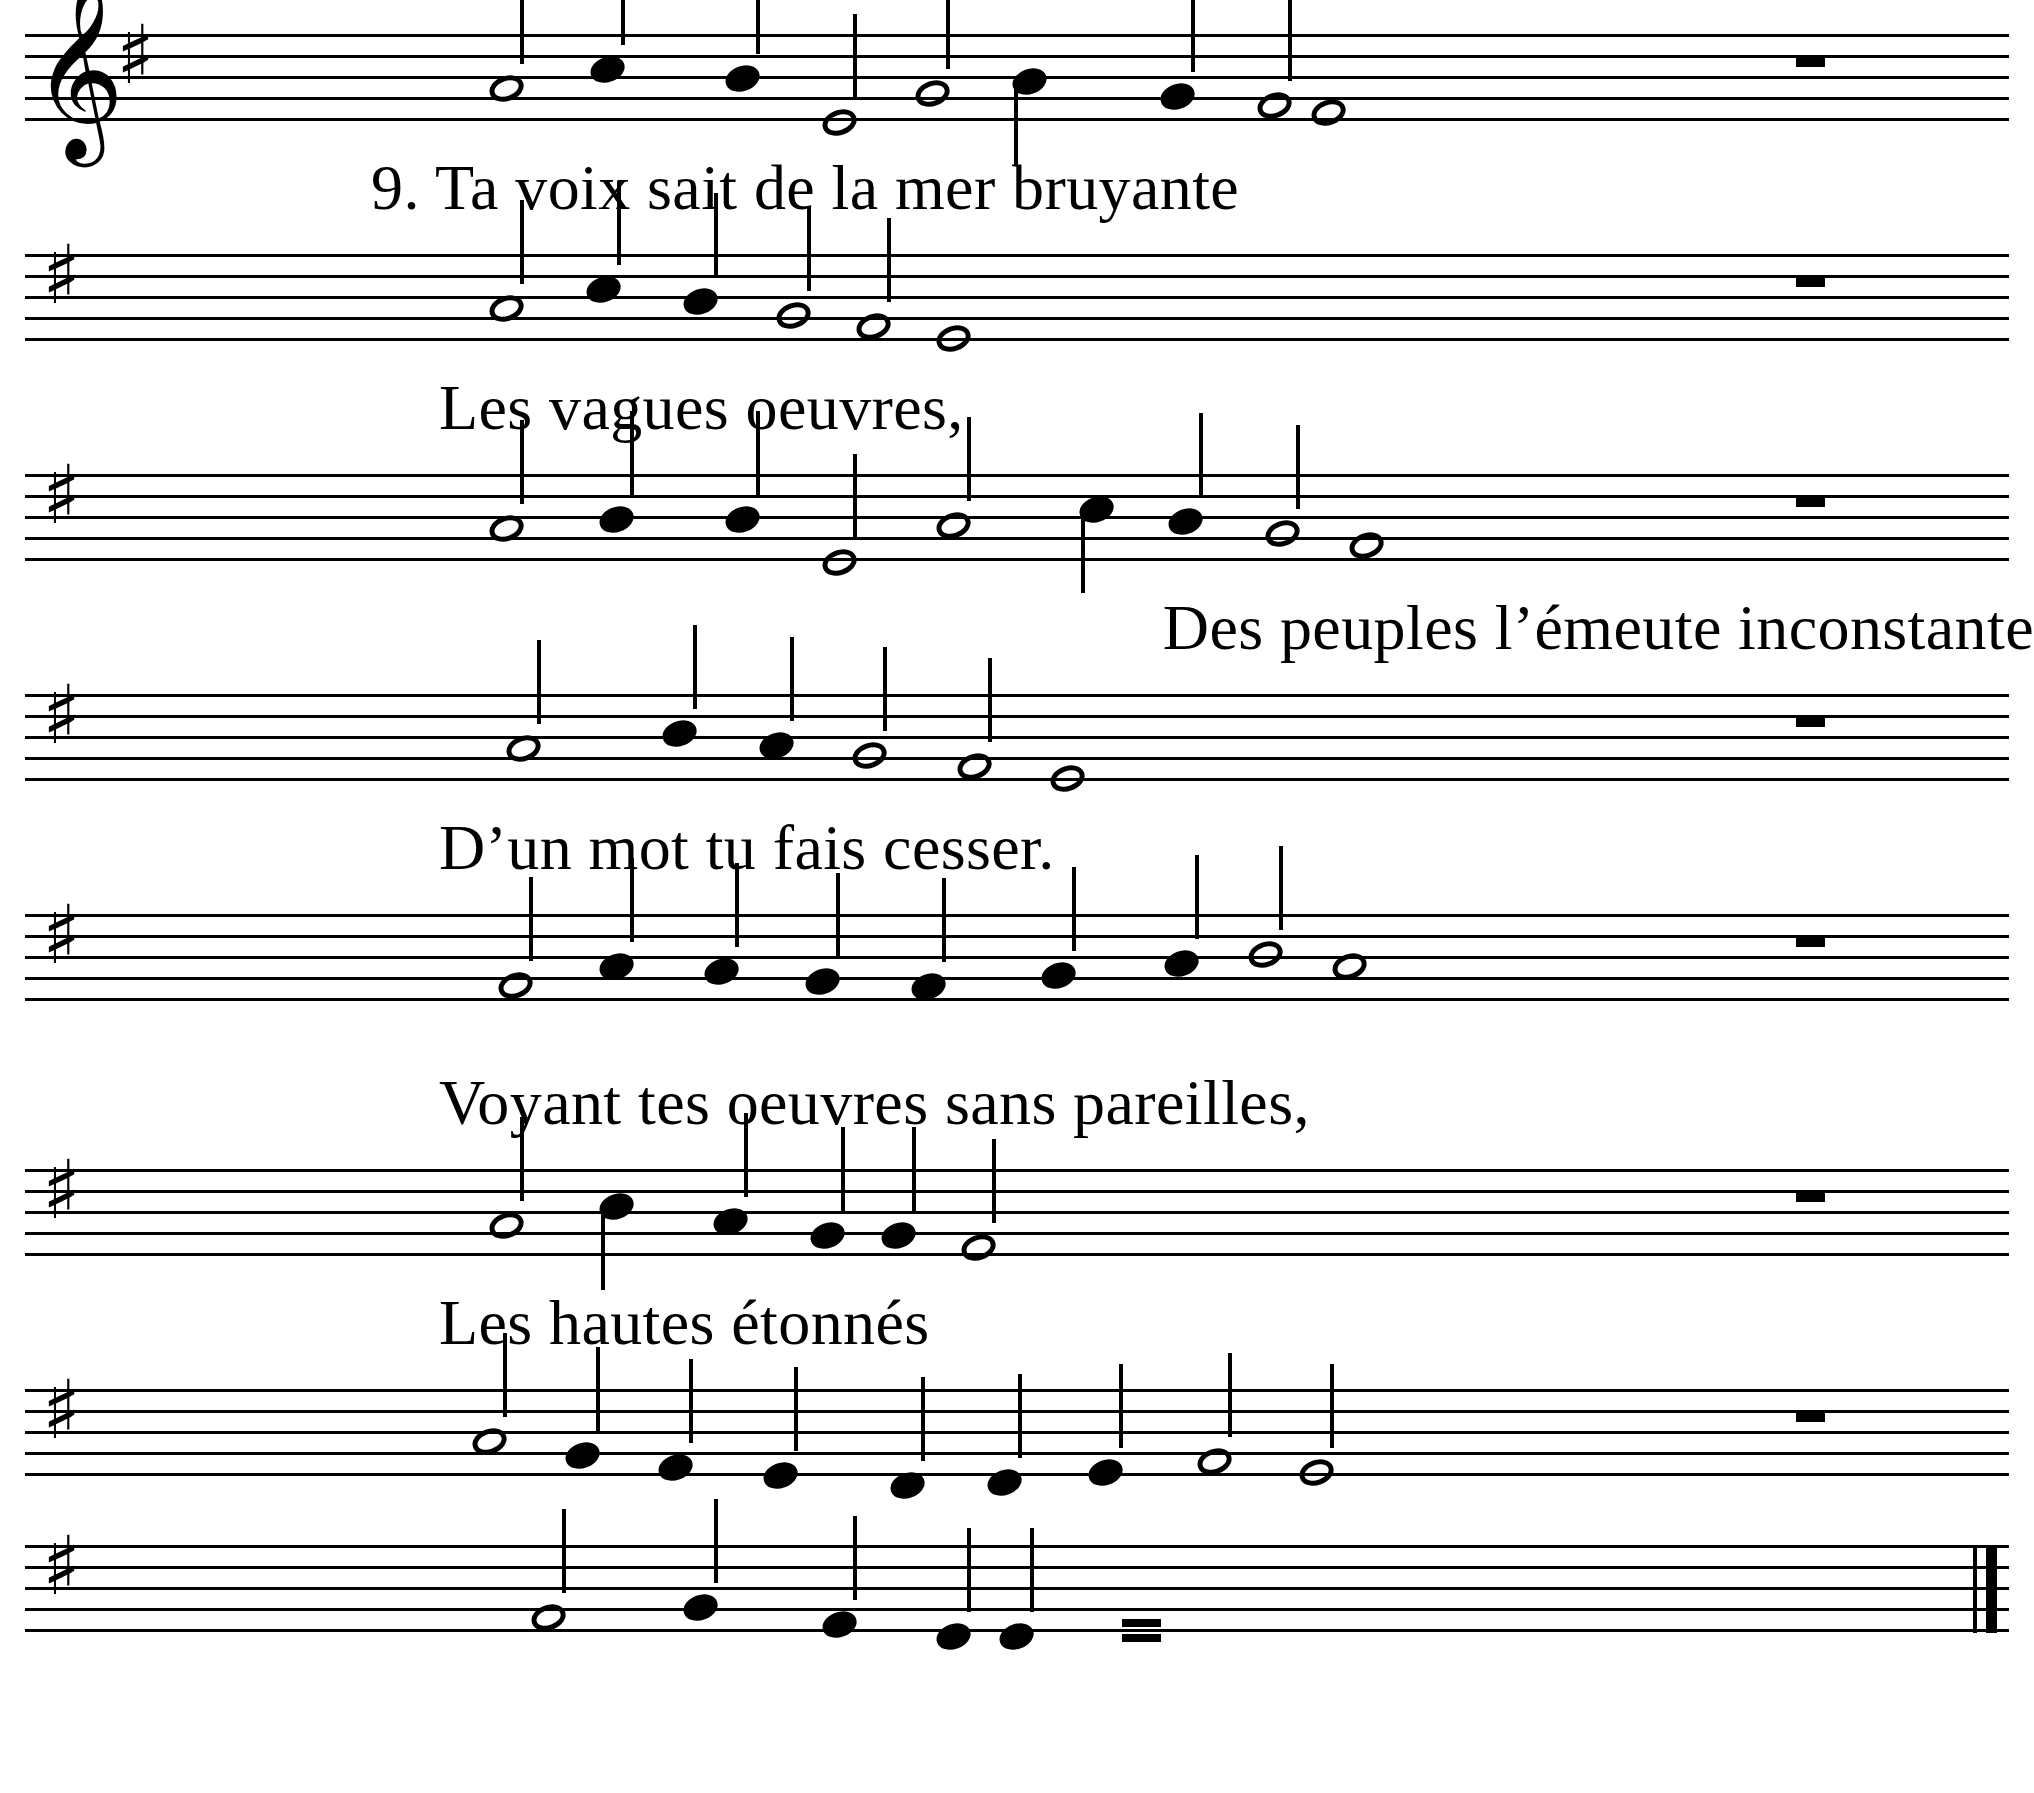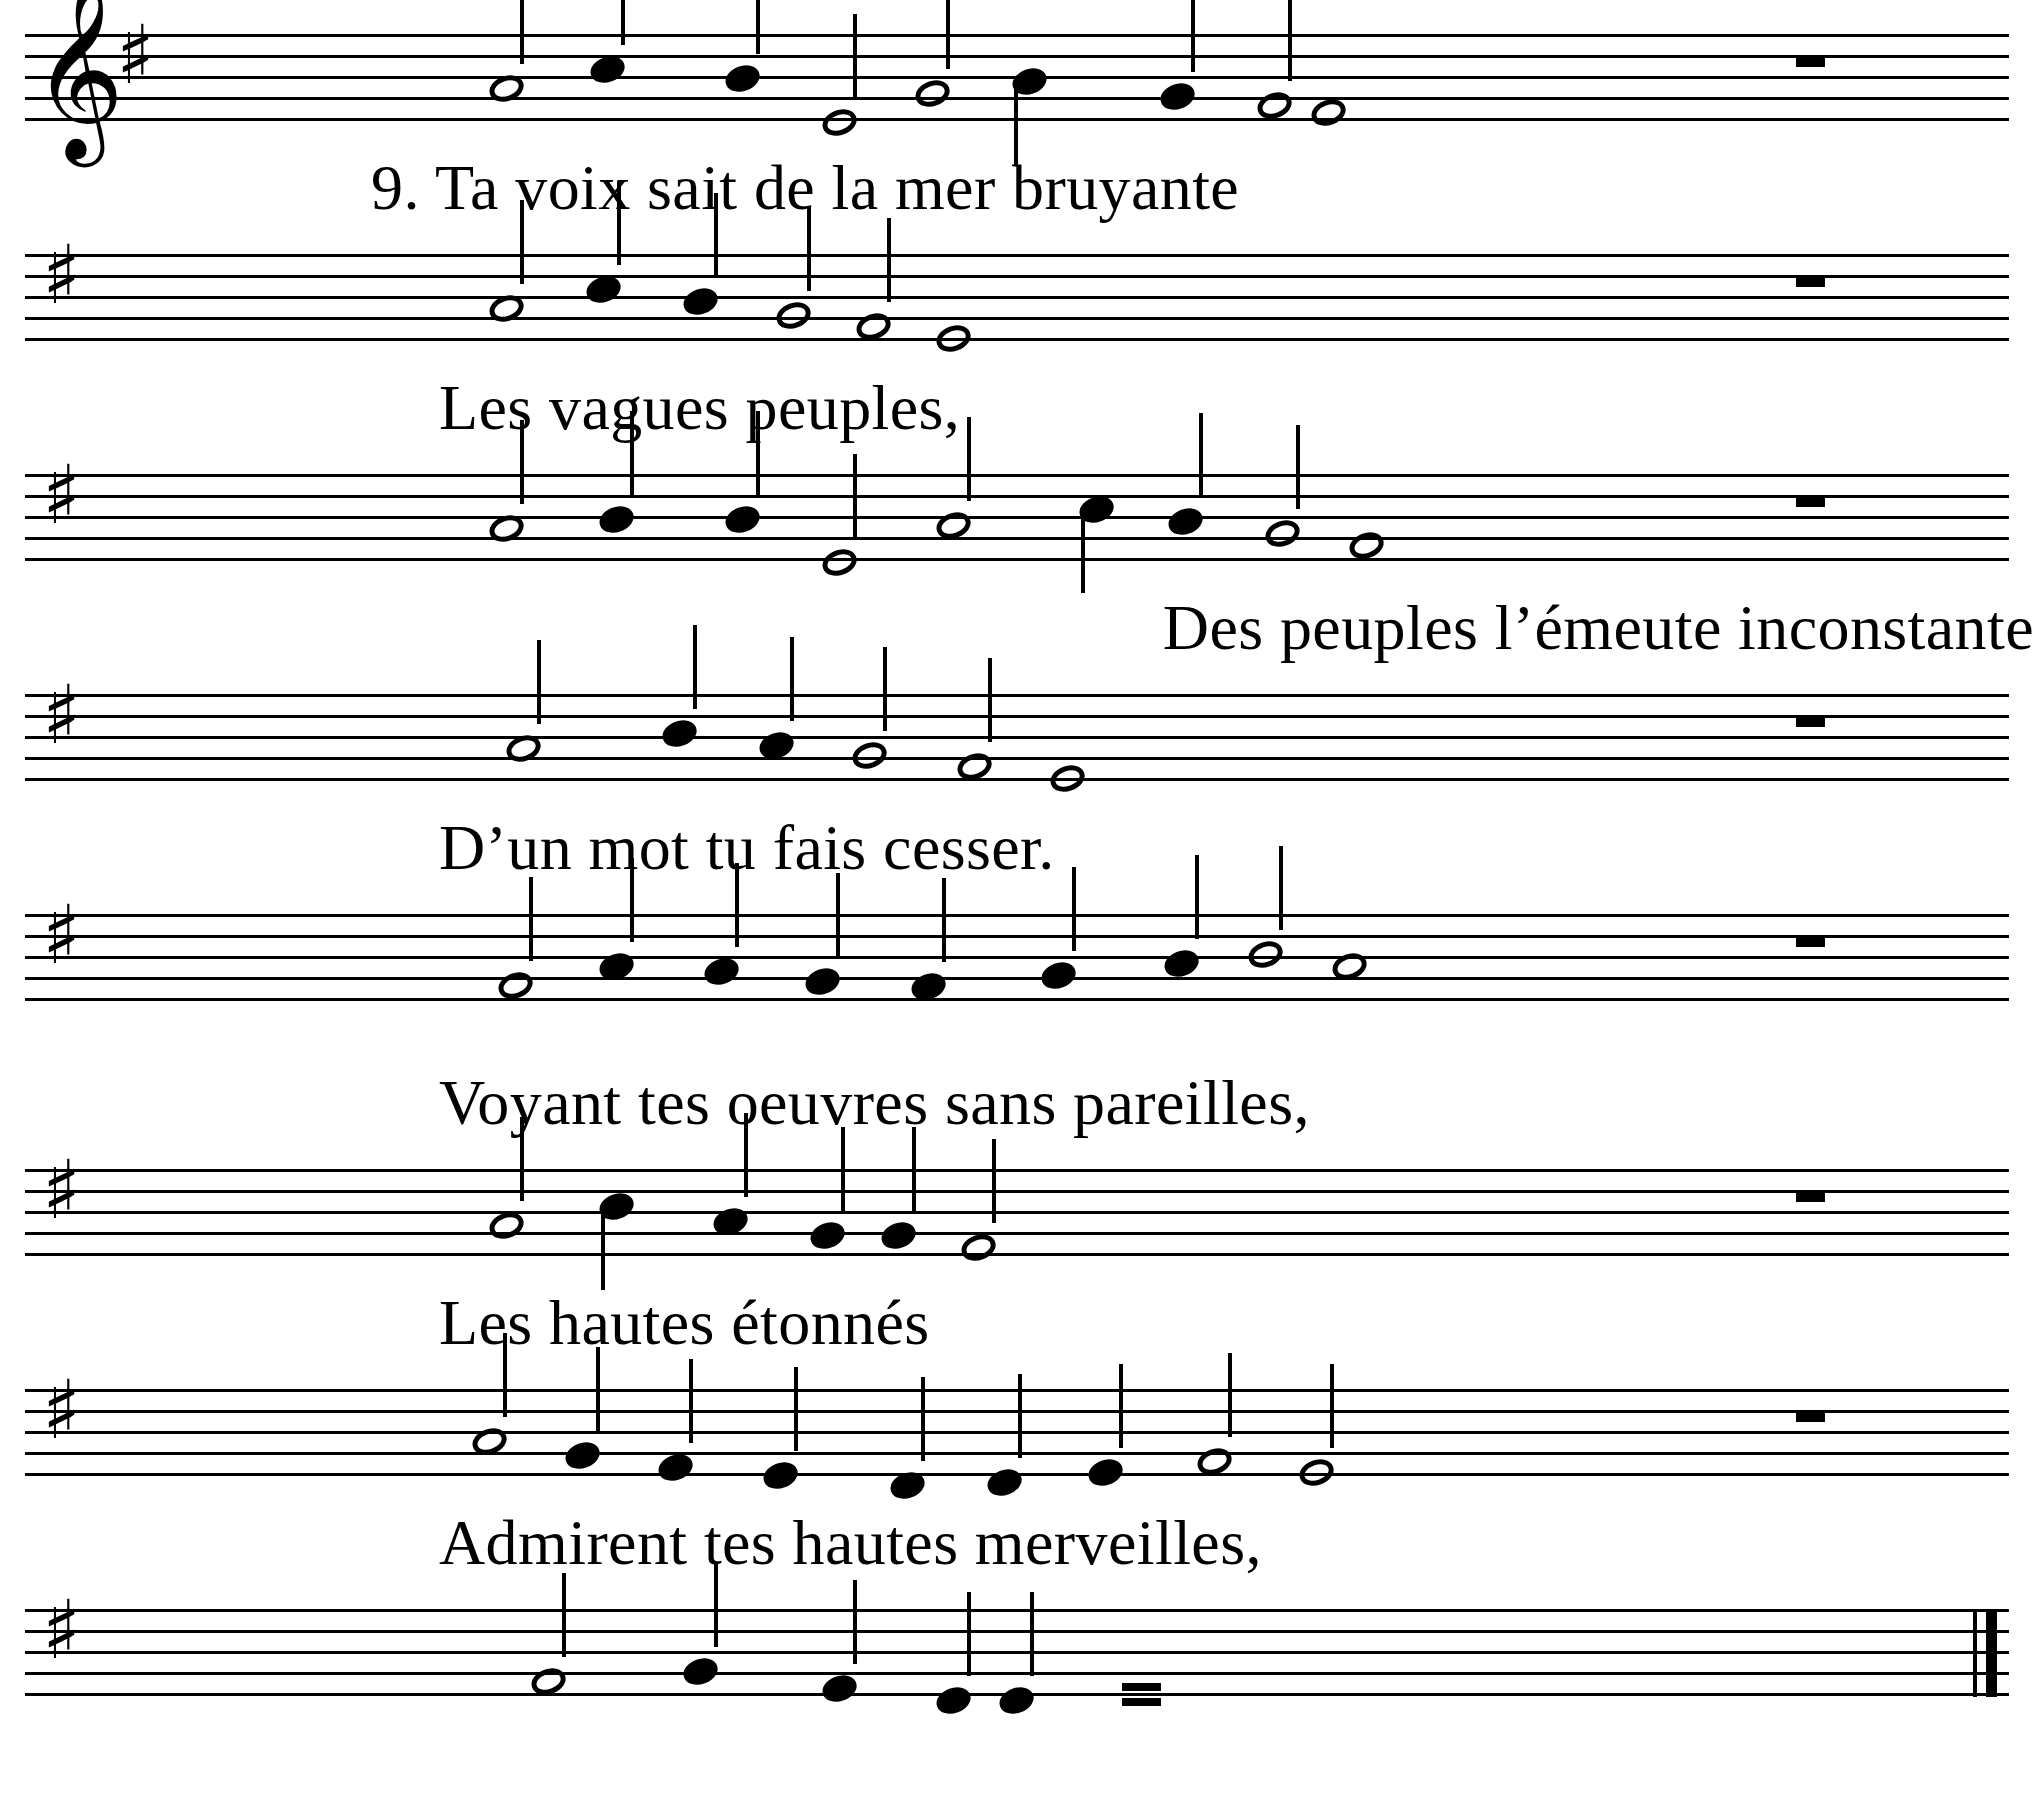--- a/index.html
+++ b/index.html
@@ -201,21 +201,21 @@
         </div>
         <div class="note half" style="left: 856px; top: 94px;">
           <div class="head"></div>
           <div class="stem"></div>
         </div>
         <div class="note half nostem" style="left: 936px; top: 106px;">
           <div class="head"></div>
         </div>
         <div class="rest" style="left: 1796px; top: 56px;"></div>
       </div>
-      <div class="lyric" style="padding-left: 439px;">Les vagues peuples,</div>
+      <div class="lyric" style="padding-left: 439px;">Les vagues oeuvres,</div>
     </div>
     <div class="system">
       <div class="staff-wrap">
         <div class="staff-lines">
           <div class="ln l0"></div>
           <div class="ln l1"></div>
           <div class="ln l2"></div>
           <div class="ln l3"></div>
           <div class="ln l4"></div>
         </div>
@@ -424,21 +424,20 @@
         <div class="note half" style="left: 1197px; top: 94px;">
           <div class="head"></div>
           <div class="stem"></div>
         </div>
         <div class="note half" style="left: 1299px; top: 105px;">
           <div class="head"></div>
           <div class="stem"></div>
         </div>
         <div class="rest" style="left: 1796px; top: 56px;"></div>
       </div>
-      <div class="lyric" style="padding-left: 439px;">Admirent tes hautes merveilles,</div>
     </div>
     <div class="system">
       <div class="staff-wrap">
         <div class="staff-lines">
           <div class="ln l0"></div>
           <div class="ln l1"></div>
           <div class="ln l2"></div>
           <div class="ln l3"></div>
           <div class="ln l4"></div>
         </div>

